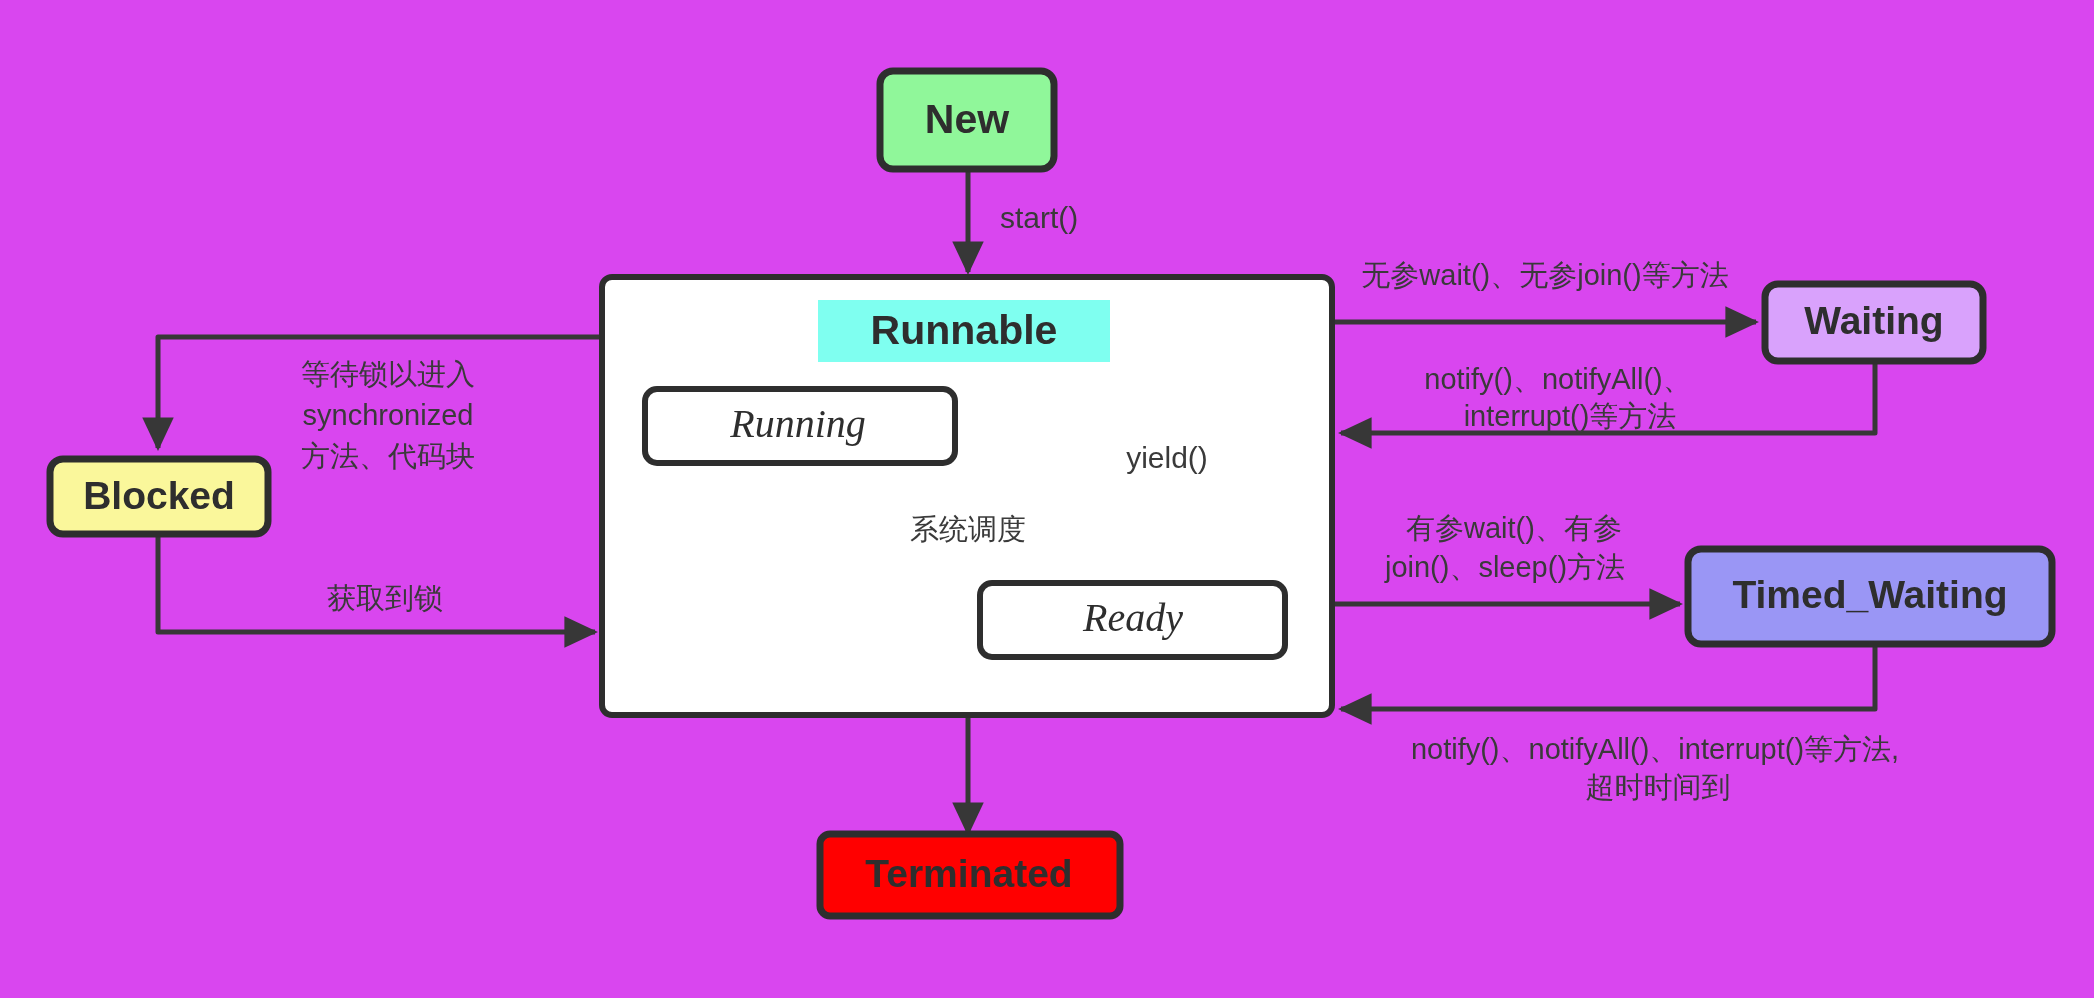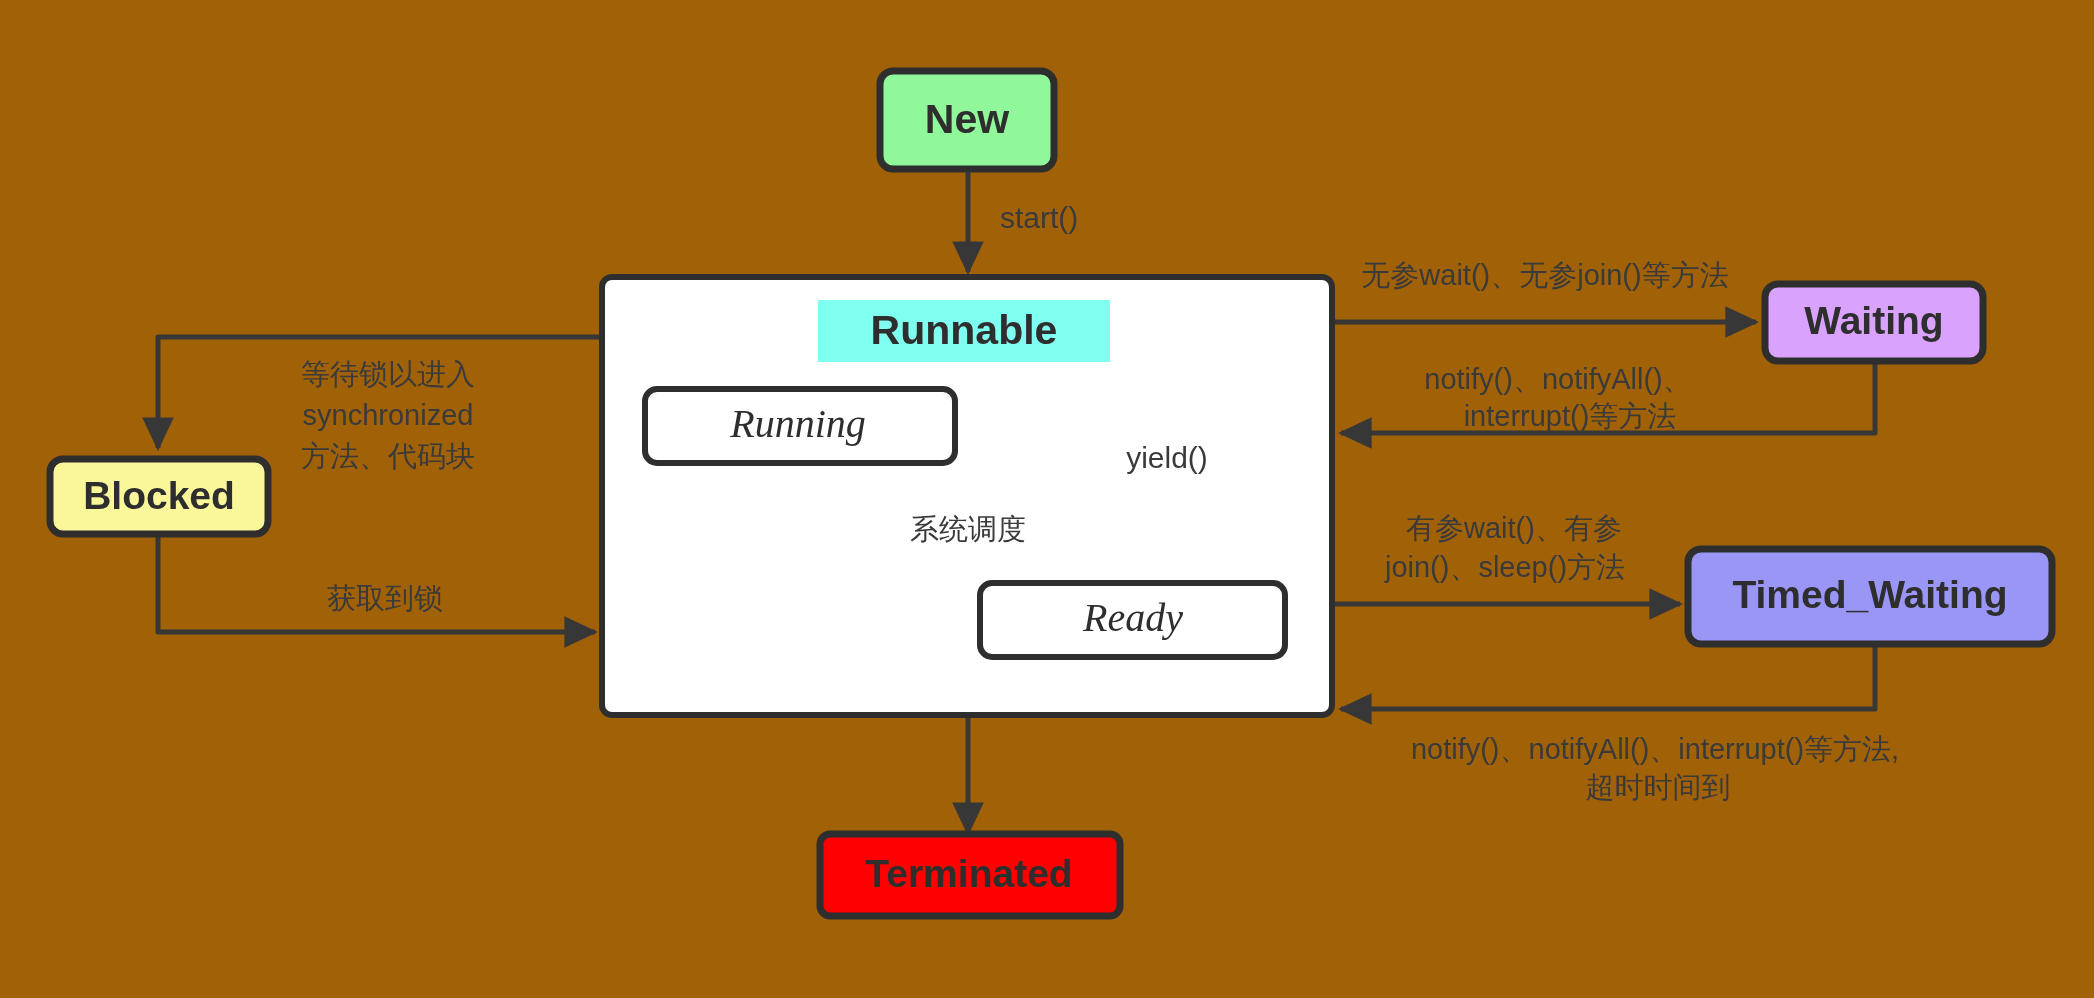--- a/index.html
+++ b/index.html
@@ -7,21 +7,21 @@
     padding: 0;
     background: #ffffff;
   }
   body {
     font-family: "Liberation Sans", "DejaVu Sans", sans-serif;
   }
   #canvas {
     position: relative;
     width: 2094px;
     height: 998px;
-    background: #a16207;
+    background: #d946ef;
     overflow: hidden;
   }
   #diagram-svg {
     position: absolute;
     left: 0;
     top: 0;
     width: 2094px;
     height: 998px;
   }
   .node-label {

